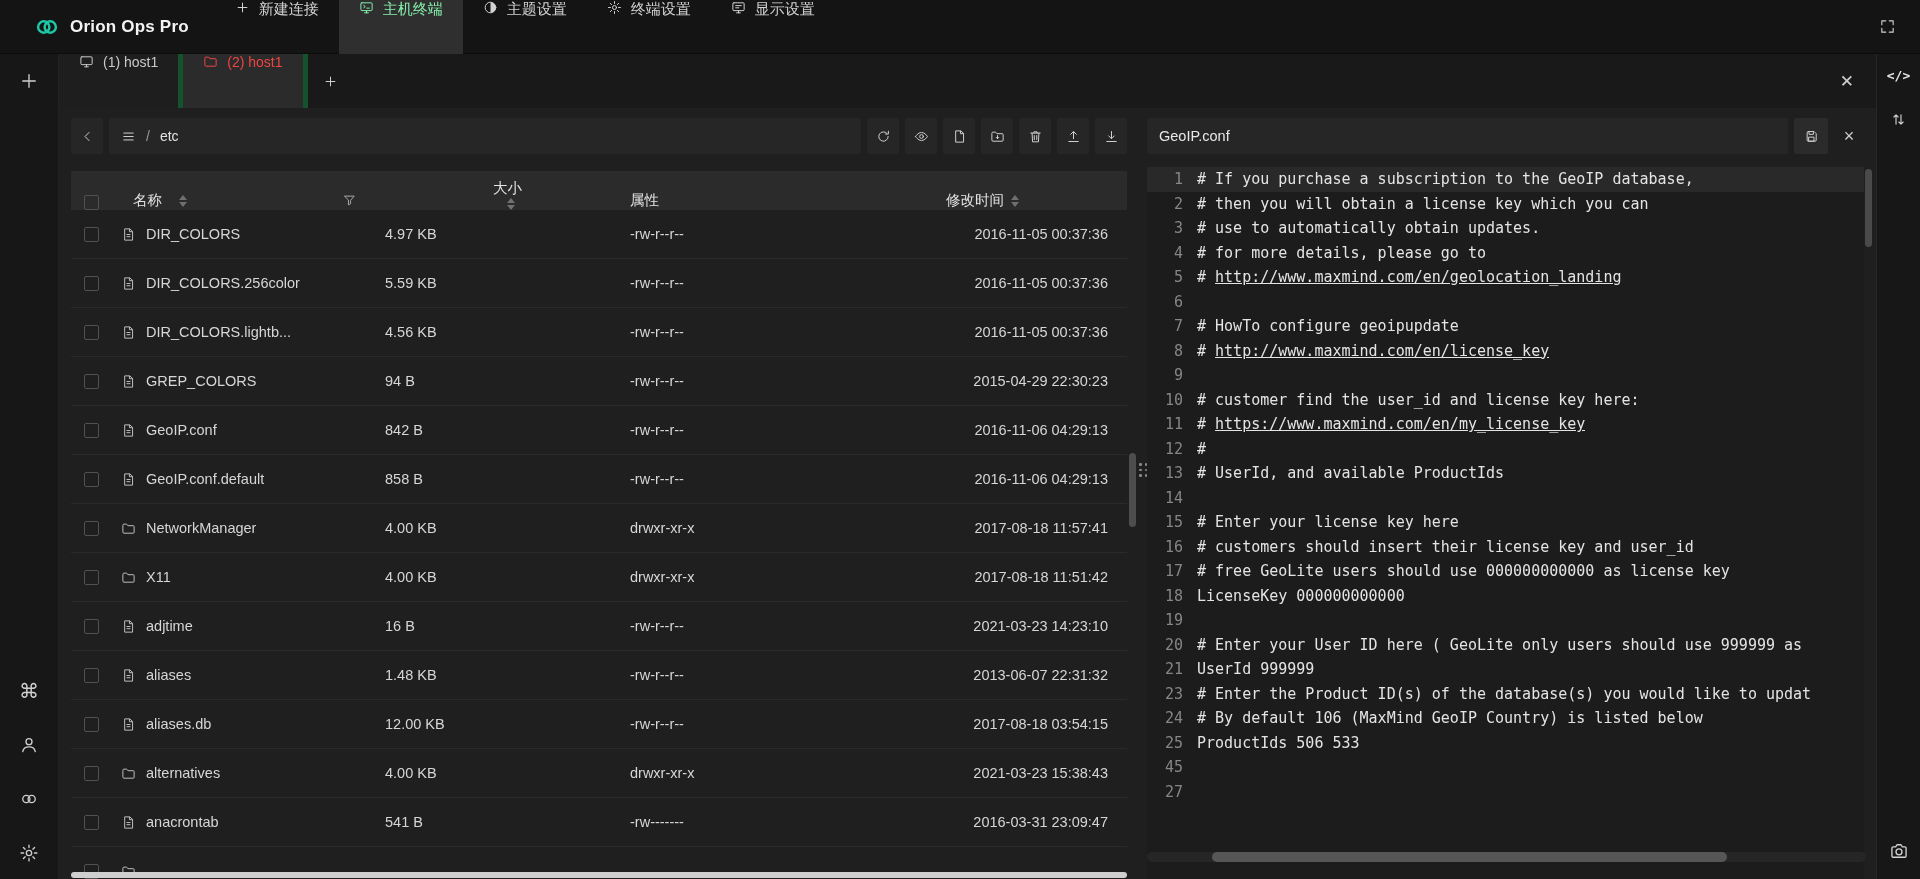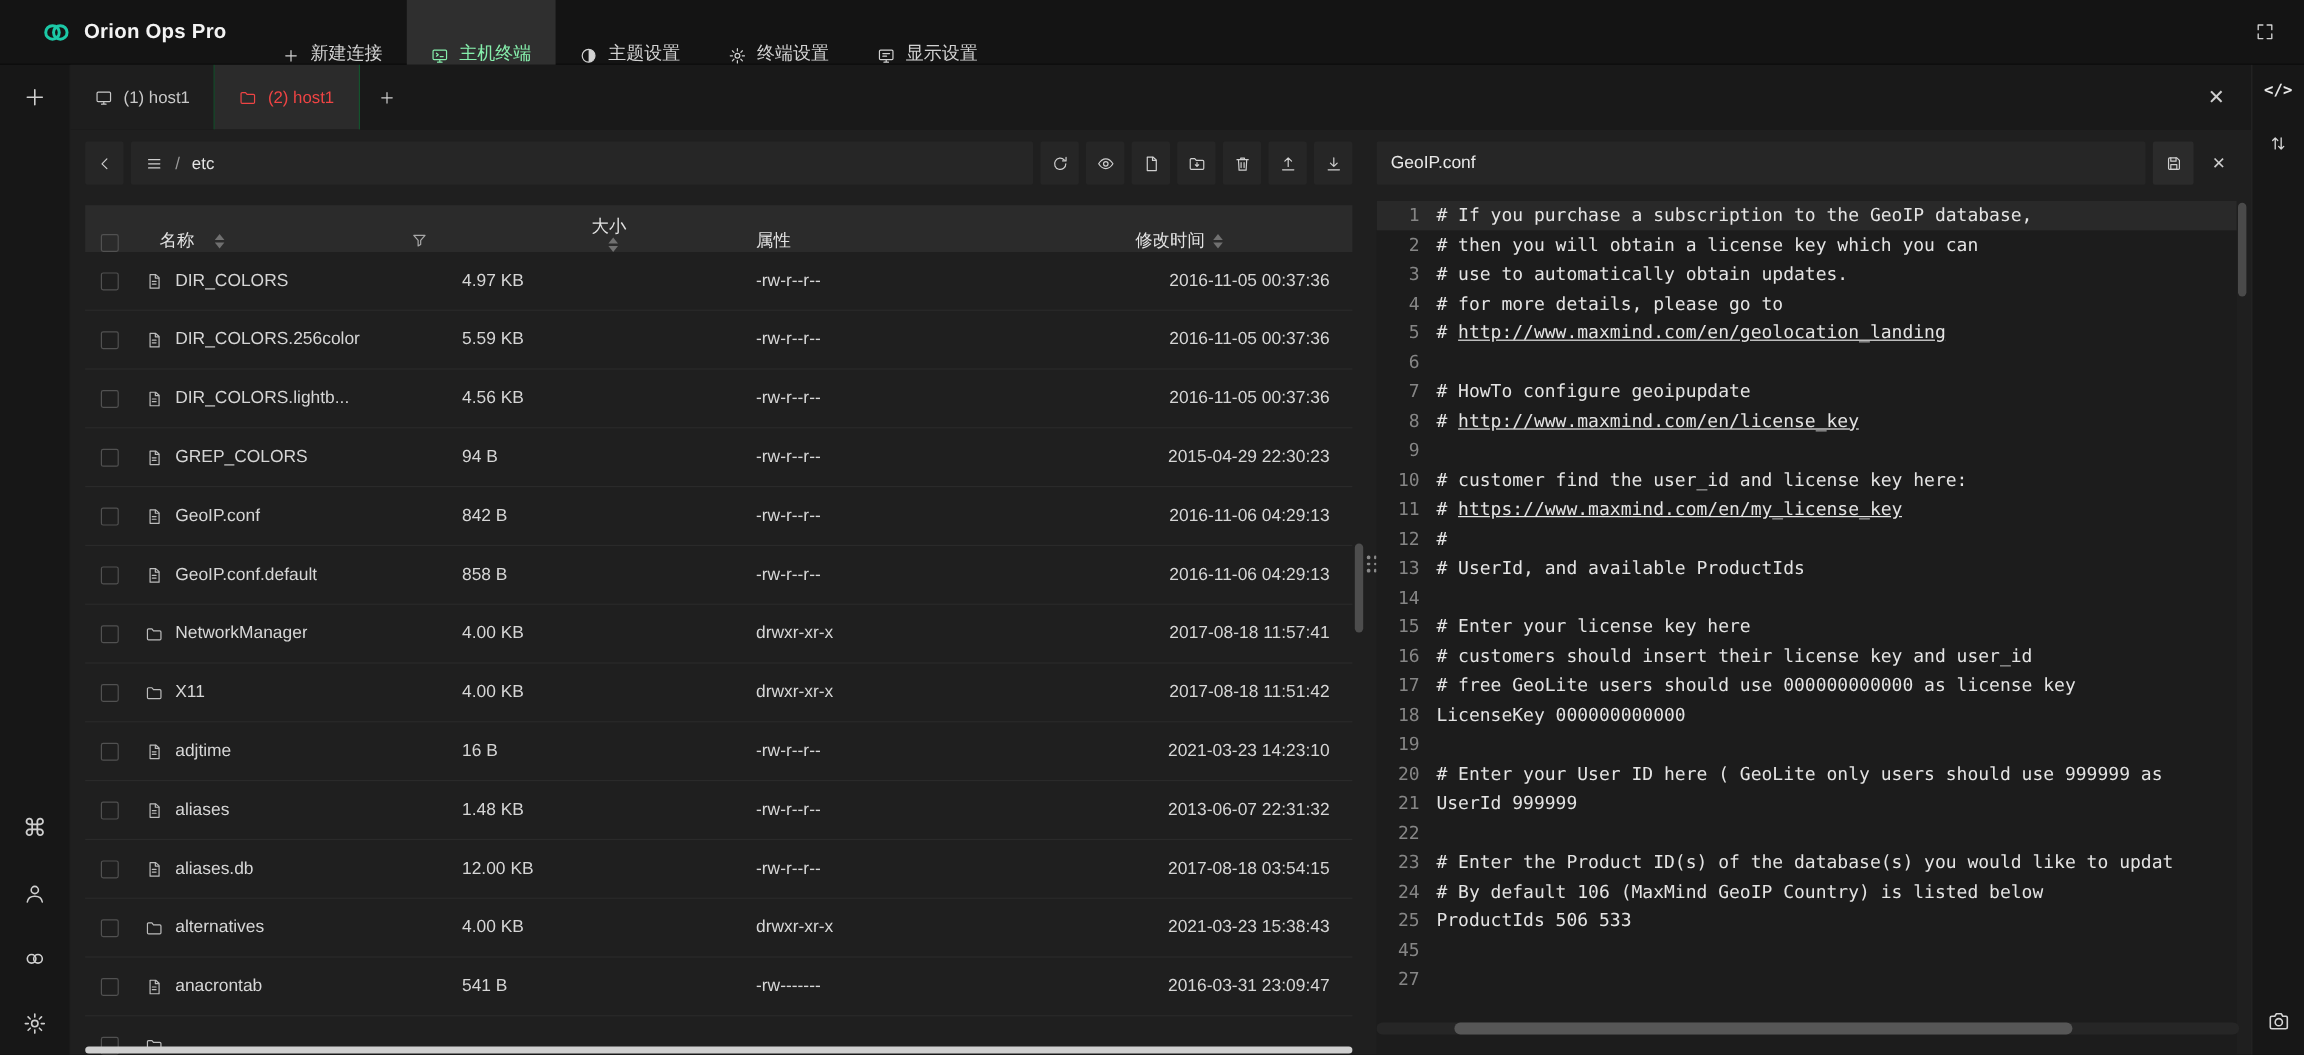--- a/index.html
+++ b/index.html
@@ -10,40 +10,40 @@
         stroke-linecap:round; stroke-linejoin:round; display:block; }
   .ic.sm { width:15px; height:15px; }
   .ic.lg { width:20px; height:20px; }
 
   
   .topnav { height:54px; display:flex; align-items:center; background:#141414;
             border-bottom:1px solid #0c0c0c; }
   .brand { display:flex; align-items:center; gap:10px; padding:0 26px 0 34px; }
   .logo-svg { width:26px; height:26px; fill:none; stroke:#1cc8a6; stroke-width:2.3; }
   .brand-title { font-size:17px; font-weight:700; color:#f3f3f3; letter-spacing:.2px; white-space:nowrap; }
-  .nav-item { height:54px; display:flex; align-items:flex-end; gap:9px; padding:0 20px;
+  .nav-item { height:54px; display:flex; align-items:flex-start; gap:9px; padding:0 20px;
               font-size:15px; color:#d2d2d2; cursor:pointer; white-space:nowrap; }
   .nav-item.active { background:#2f2f2f; color:#86efac; }
   .topnav-right { margin-left:auto; padding-right:24px; color:#cfcfcf; }
 
   
   .app-body { display:flex; height:825px; }
 
   .left-rail { width:59px; background:#171717; border-right:1px solid #222;
                display:flex; flex-direction:column; align-items:center; padding:17px 0 16px; }
   .rail-bottom { margin-top:auto; display:flex; flex-direction:column; align-items:center; gap:34px; color:#c9c9c9; }
   .rail-btn { color:#cfcfcf; cursor:pointer; display:flex; align-items:center; justify-content:center; }
   .glyph { font-size:20px; line-height:1; }
 
   .center-col { flex:1; display:flex; flex-direction:column; min-width:0; }
 
   
   .tabbar { height:54px; background:#191919; display:flex; align-items:stretch; }
-  .tab { display:flex; align-items:center; gap:9px; padding:0 20px; font-size:14px;
-         color:#c9c9c9; background:#1e1e1e; border-right:1px solid #14532d; cursor:pointer; white-space:nowrap; }
+  .tab { display:flex; gap:9px; padding:0 20px; font-size:14px;
+         color:#c9c9c9; background:#1e1e1e; border-right:5px solid #14532d; cursor:pointer; white-space:nowrap; }
   .tab.active { background:#2b2b2b; color:#ef4444; }
   .tab-add { width:46px; display:flex; align-items:center; justify-content:center; color:#cfcfcf; cursor:pointer; }
   .tabbar-close { margin-left:auto; align-self:center; padding:0 22px; font-size:17px; color:#cfcfcf; cursor:pointer; }
 
   
   .workspace { flex:1; display:flex; background:#1f1f1f; min-height:0; }
 
   
   .file-panel { width:1080px; position:relative; padding:10px 12px 0 12px; overflow:hidden; }
   .fp-toolbar { display:flex; gap:6px; height:36px; }
@@ -723,24 +723,20 @@
             <div class="code-line">
               <span class="ln">20</span>
               <span class="lc"><span># Enter your User ID here ( GeoLite only users should use 999999 as</span><span class="lnk"></span></span>
             </div>
 
             <div class="code-line">
               <span class="ln">21</span>
               <span class="lc"><span>UserId 999999</span><span class="lnk"></span></span>
             </div>
 
-            <div class="code-line">
-              <span class="ln">22</span>
-              <span class="lc"><span></span><span class="lnk"></span></span>
-            </div>
 
             <div class="code-line">
               <span class="ln">23</span>
               <span class="lc"><span># Enter the Product ID(s) of the database(s) you would like to updat</span><span class="lnk"></span></span>
             </div>
 
             <div class="code-line">
               <span class="ln">24</span>
               <span class="lc"><span># By default 106 (MaxMind GeoIP Country) is listed below</span><span class="lnk"></span></span>
             </div>

